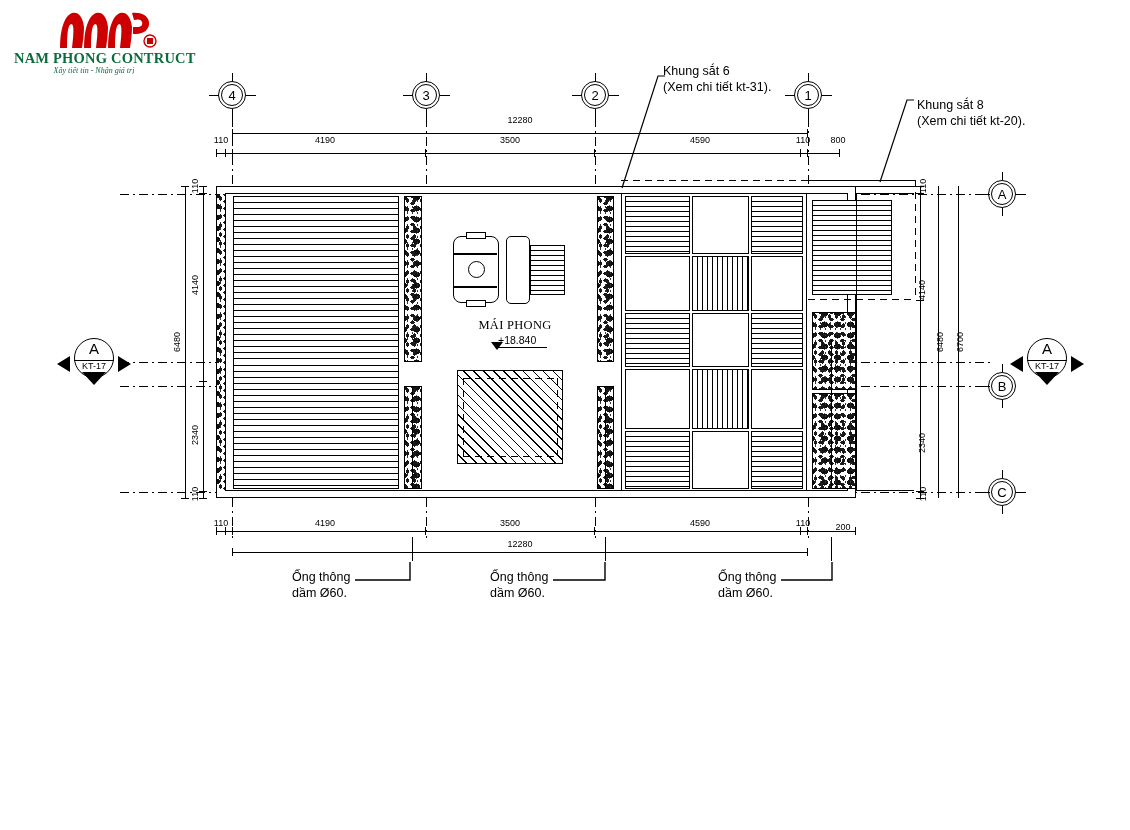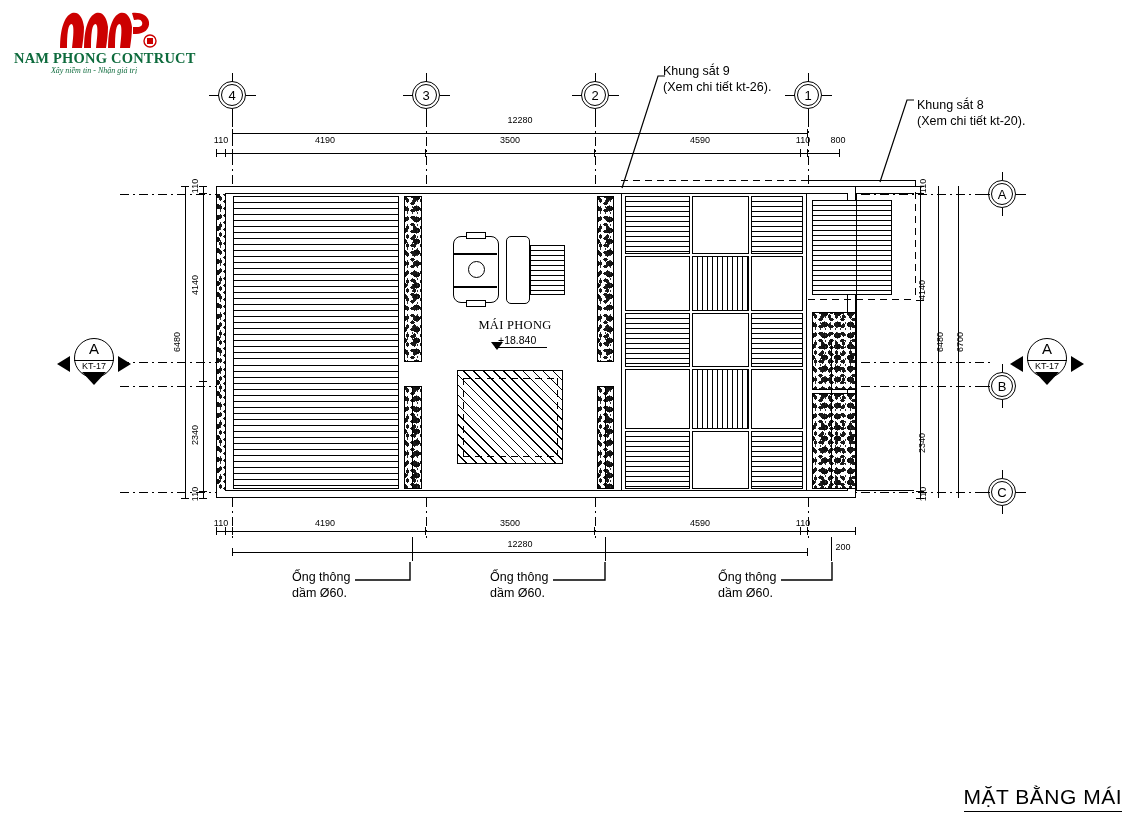--- a/index.html
+++ b/index.html
@@ -162,21 +162,21 @@
       <path d="M30 38 C30 20 34 6 42 3 C49 1 53 8 54 17 C54 24 53 31 52 38 L42 38 C43 29 44 21 43 16 C42 12 39 14 38 20 C37 26 37 32 37 38 Z"></path>
       <path d="M54 38 C54 20 58 6 66 3 C73 1 77 8 78 17 C78 24 77 31 76 38 L66 38 C67 29 68 21 67 16 C66 12 63 14 62 20 C61 26 61 32 61 38 Z"></path>
       <path d="M78 3 C86 2 94 5 95 12 C96 19 90 24 82 24 L79 24 L79 17 L83 17 C87 17 89 15 88 12 C87 9 84 9 80 10 Z"></path>
     </g>
     <g>
       <circle cx="96" cy="31" r="6" fill="none" stroke="#cc0000" stroke-width="1.4"></circle>
       <path d="M93 28 h6 v6 h-6 z" fill="#cc0000"></path>
     </g>
   </svg>
   <div class="company">NAM PHONG CONTRUCT</div>
-  <div class="tagline">Xây niềm tin - Nhận giá trị</div>
+  <div class="tagline">Xây tiết tin - Nhận giá trị</div>
 </div>
 
 <div class="abs" id="drawing" style="left:0;top:0;width:1130px;height:830px;">
 
   <div class="bubble" style="left:218px;top:81px;">
     <span>4</span>
   </div>
   <div class="tick" style="left:231.5px;top:73px;width:1px;height:9px;"></div>
   <div class="tick" style="left:231.5px;top:109px;width:1px;height:9px;"></div>
   <div class="tick" style="left:209px;top:94.5px;width:10px;height:1px;"></div>
@@ -269,21 +269,21 @@
   <div class="tick" style="left:594px;top:527px;width:1px;height:8px;"></div>
   <div class="tick" style="left:800px;top:527px;width:1px;height:8px;"></div>
   <div class="tick" style="left:807px;top:527px;width:1px;height:8px;"></div>
   <div class="tick" style="left:855px;top:527px;width:1px;height:8px;"></div>
 
   <div class="dim abs" style="left:206px;top:518px;width:30px;">110</div>
   <div class="dim abs" style="left:290px;top:518px;width:70px;">4190</div>
   <div class="dim abs" style="left:475px;top:518px;width:70px;">3500</div>
   <div class="dim abs" style="left:665px;top:518px;width:70px;">4590</div>
   <div class="dim abs" style="left:788px;top:518px;width:30px;">110</div>
-  <div class="dim abs" style="left:818px;top:542px;width:50px;">200</div>
+  <div class="dim abs" style="left:818px;top:522px;width:50px;">200</div>
 
   <div class="dimline" style="left:232px;top:552px;width:576px;"></div>
   <div class="tick" style="left:232px;top:548px;width:1px;height:8px;"></div>
   <div class="tick" style="left:807px;top:548px;width:1px;height:8px;"></div>
   <div class="dim abs" style="left:480px;top:539px;width:80px;">12280</div>
 
   <div class="dimline-v" style="left:203px;top:186px;height:312px;"></div>
   <div class="tick" style="left:199px;top:186px;width:8px;height:1px;"></div>
   <div class="tick" style="left:199px;top:193px;width:8px;height:1px;"></div>
   <div class="tick" style="left:199px;top:381px;width:8px;height:1px;"></div>
@@ -441,22 +441,22 @@
     <div class="hr"></div>
     <div class="sub">KT-17</div>
     <div class="tri-d"></div>
     <div class="tri-l"></div>
     <div class="tri-r"></div>
   </div>
 
   <svg class="leader abs" style="left:610px;top:72px;width:70px;height:120px;" viewBox="0 0 70 120">
     <path d="M55 4 L48 4 L12 116" fill="none" stroke="#000" stroke-width="1.2"></path>
   </svg>
-  <div class="note abs" style="left:663px;top:64px;">Khung sắt 9</div>
-  <div class="note abs" style="left:663px;top:80px;">(Xem chi tiết kt-26).</div>
+  <div class="note abs" style="left:663px;top:64px;">Khung sắt 6</div>
+  <div class="note abs" style="left:663px;top:80px;">(Xem chi tiết kt-31).</div>
 
   <svg class="leader abs" style="left:862px;top:96px;width:60px;height:90px;" viewBox="0 0 60 90">
     <path d="M52 4 L45 4 L18 86" fill="none" stroke="#000" stroke-width="1.2"></path>
   </svg>
   <div class="note abs" style="left:917px;top:98px;">Khung sắt 8</div>
   <div class="note abs" style="left:917px;top:114px;">(Xem chi tiết kt-20).</div>
 
   <div class="note abs" style="left:292px;top:570px;">Ống thông</div>
   <div class="note abs" style="left:292px;top:586px;">dầm Ø60.</div>
   <svg class="leader abs" style="left:355px;top:560px;width:65px;height:25px;" viewBox="0 0 65 25">
@@ -474,14 +474,13 @@
   <div class="note abs" style="left:718px;top:570px;">Ống thông</div>
   <div class="note abs" style="left:718px;top:586px;">dầm Ø60.</div>
   <svg class="leader abs" style="left:781px;top:560px;width:65px;height:25px;" viewBox="0 0 65 25">
     <path d="M0 20 L51 20 L51 2" fill="none" stroke="#000" stroke-width="1.4"></path>
   </svg>
   <div class="ln" style="left:831px;top:537px;width:1px;height:24px;"></div>
 
 </div>
 
 <div class="abs" id="titleblock">
-  <div class="t1">MẶT BẰNG MÁI</div>
 </div>
 
 </body></html>

